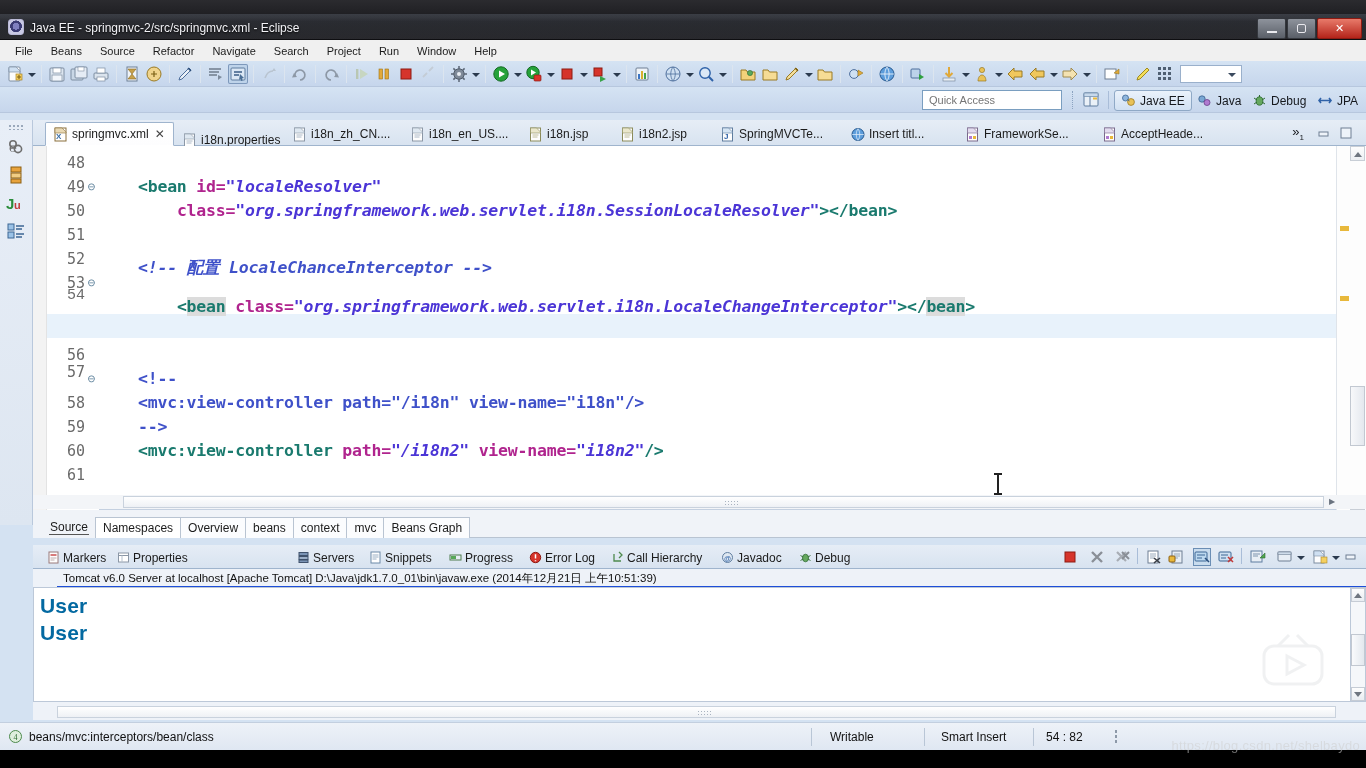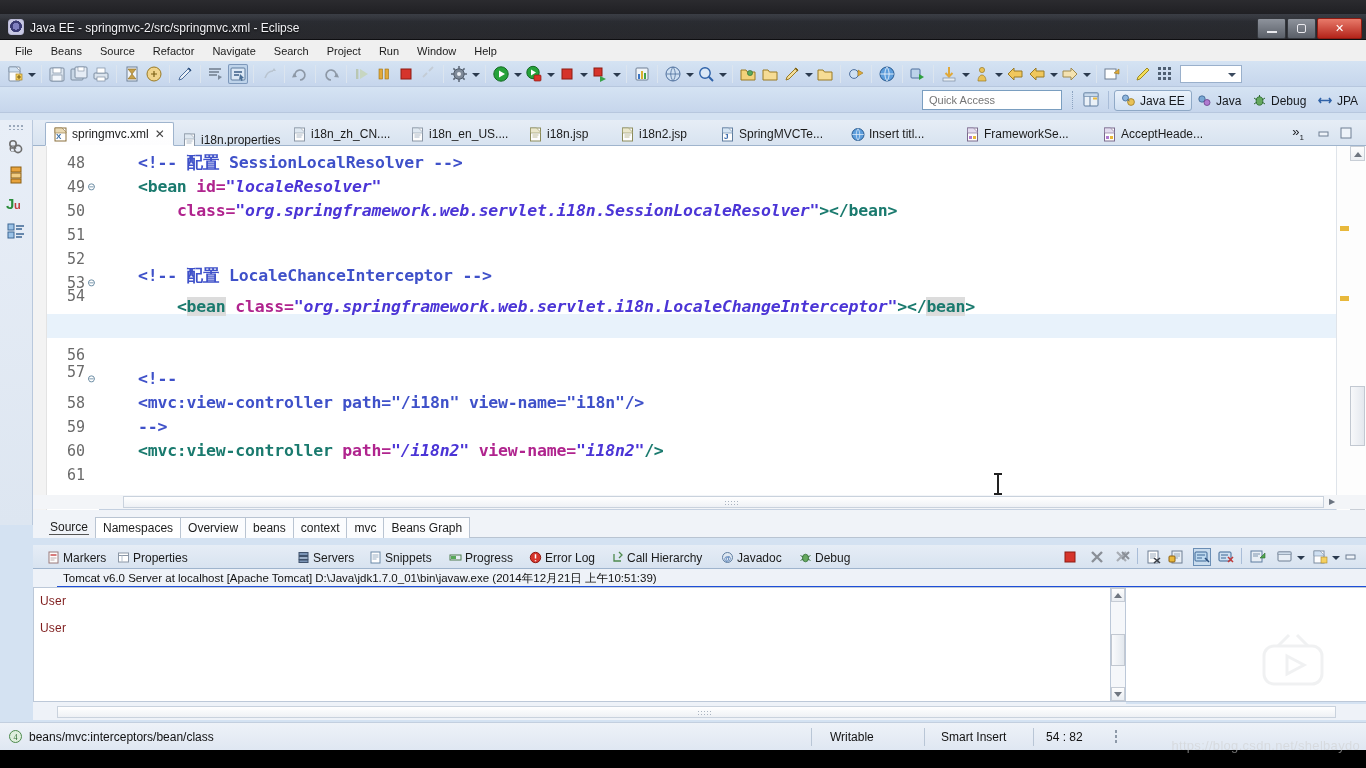--- a/index.html
+++ b/index.html
@@ -252,21 +252,21 @@
     margin-right: -1px; white-space: nowrap;
   }
   .ftab.active { background: #fff; font-weight: normal; }
   .ftab.first { border-top: none; border-left: none; background: #f0f3f8;
                 border-right: 1px solid #b9c4d2; position: relative; }
   .ftab.first:after { content: ""; position: absolute; left: 6px; right: 6px; bottom: 3px;
                       height: 1px; background: #555; }
 
   
   .console-panel {
-    position: absolute; left: 33px; top: 545px; width: 1093px; height: 175px;
+    position: absolute; left: 33px; top: 545px; width: 1333px; height: 175px;
     background: #eef2f8;
   }
   .console-tabbar {
     position: absolute; left: 0; top: 0; width: 1333px; height: 24px;
     background: linear-gradient(to bottom, #e6edf6, #d8e3f0);
     border-bottom: 1px solid #9fb4cd;
   }
   .ctab {
     position: absolute; top: 2px; height: 21px; display: flex; align-items: center;
     gap: 3px; padding: 0 6px; font-size: 12px; color: #1b1b1b; white-space: nowrap;
@@ -279,22 +279,22 @@
   .console-head {
     position: absolute; left: 0; top: 24px; width: 1333px; height: 18px;
     background: #eef2f8; font-size: 11.5px; color: #111; padding: 2px 0 0 6px;
     white-space: nowrap; border-bottom: 1px solid #1d4ed8; margin-left: 24px;
   }
   .console-body {
     position: absolute; left: 0; top: 42px; width: 1333px; height: 115px;
     background: #fff; border: 1px solid #bcc8d8; border-right: none; overflow: hidden;
   }
   .cout {
-    position: absolute; left: 6px; font-size: 12px; font-weight: normal;
-    color: #7f1d1d; font-family: "Liberation Sans", sans-serif; letter-spacing: .2px;
+    position: absolute; left: 6px; font-size: 21px; font-weight: bold;
+    color: #0369a1; font-family: "Liberation Sans", sans-serif; letter-spacing: .2px;
   }
   .cons-vscroll {
     position: absolute; right: 0; top: 42px; width: 16px; height: 115px;
     background: #f5f7fa; border: 1px solid #bcc8d8;
   }
   .cvs-btn { position: absolute; left: 0; width: 14px; height: 14px;
              background: linear-gradient(to bottom,#fdfdfd,#e9edf2); border: 1px solid #c6ccd5; }
   .cvs-thumb { position: absolute; left: 0; top: 46px; width: 14px; height: 32px;
                background: linear-gradient(to right,#f9fafc,#e3e8ee); border: 1px solid #c2c8d1; }
   .cons-hscroll {
@@ -820,38 +820,37 @@
       <div class="ruler-left"></div>
       <div class="gutter" id="gutter">
           <div class="ln" style="top: 5px;">48</div>
           <div class="ln" style="top: 29px;">49</div>
           <div class="fold" style="top: 29px;">⊖</div>
           <div class="ln" style="top: 53px;">50</div>
           <div class="ln" style="top: 77px;">51</div>
           <div class="ln" style="top: 101px;">52</div>
           <div class="ln" style="top: 125px;">53</div>
           <div class="fold" style="top: 125px;">⊖</div>
-          <div class="ln" style="top: 138px;">54</div>
+          <div class="ln" style="top: 138px; font-family: Liberation Mono, monospace;">54</div>
           <div class="ln" style="top: 173px;">55</div>
           <div class="ln" style="top: 197px;">56</div>
           <div class="ln" style="top: 214px;">57</div>
           <div class="fold" style="top: 221px;">⊖</div>
           <div class="ln" style="top: 245px;">58</div>
           <div class="ln" style="top: 269px;">59</div>
           <div class="ln" style="top: 293px;">60</div>
           <div class="ln" style="top: 317px;">61</div>
         </div>
       <div class="hl-marker" style="top:168px;"></div>
       <div class="hl-row" style="top:168px;"></div>
       <div class="code-text" id="code-text">
-          <div class="cline" style="top: 5px;"><span class="tok-plain">    </span><span class="tok-comment">&lt;!-- 配置 SessionLocalResolver --&gt;</span></div>
           <div class="cline" style="top: 29px;"><span class="tok-plain">    </span><span class="tok-tag">&lt;bean </span><span class="tok-attr">id=</span><span class="tok-val">"localeResolver"</span></div>
           <div class="cline" style="top: 53px;"><span class="tok-plain">        </span><span class="tok-attr">class=</span><span class="tok-val">"org.springframework.web.servlet.i18n.SessionLocaleResolver"</span><span class="tok-tag">&gt;&lt;/bean&gt;</span></div>
           <div class="cline" style="top: 77px;"></div>
-          <div class="cline" style="top: 118px;"><span class="tok-plain">    </span><span class="tok-comment">&lt;!-- 配置 LocaleChanceInterceptor --&gt;</span></div>
+          <div class="cline" style="top: 110px; font-style: italic;"><span class="tok-plain">    </span><span class="tok-comment">&lt;!-- 配置 LocaleChanceInterceptor --&gt;</span></div>
           <div class="cline" style="top: 149px;"><span class="tok-plain">        </span><span class="tok-tag">&lt;</span><span class="tok-tag tok-box">bean</span><span class="tok-plain"> </span><span class="tok-attr">class=</span><span class="tok-val">"org.springframework.web.servlet.i18n.LocaleChangeInterceptor"</span><span class="tok-tag">&gt;&lt;/</span><span class="tok-tag tok-box">bean</span><span class="tok-tag">&gt;</span></div>
           <div class="cline" style="top: 197px;"></div>
           <div class="cline" style="top: 221px;"><span class="tok-plain">    </span><span class="tok-comment">&lt;!--</span></div>
           <div class="cline" style="top: 245px;"><span class="tok-plain">    </span><span class="tok-comment">&lt;mvc:view-controller path="/i18n" view-name="i18n"/&gt;</span></div>
           <div class="cline" style="top: 269px;"><span class="tok-plain">    </span><span class="tok-comment">--&gt;</span></div>
           <div class="cline" style="top: 293px;"><span class="tok-plain">    </span><span class="tok-tag">&lt;mvc:view-controller </span><span class="tok-attr">path=</span><span class="tok-val">"/i18n2"</span><span class="tok-plain"> </span><span class="tok-attr">view-name=</span><span class="tok-val">"i18n2"</span><span class="tok-tag">/&gt;</span></div>
           <div class="cline" style="top: 317px;"></div>
         </div>
       <div class="caret-ibeam"></div>
 

